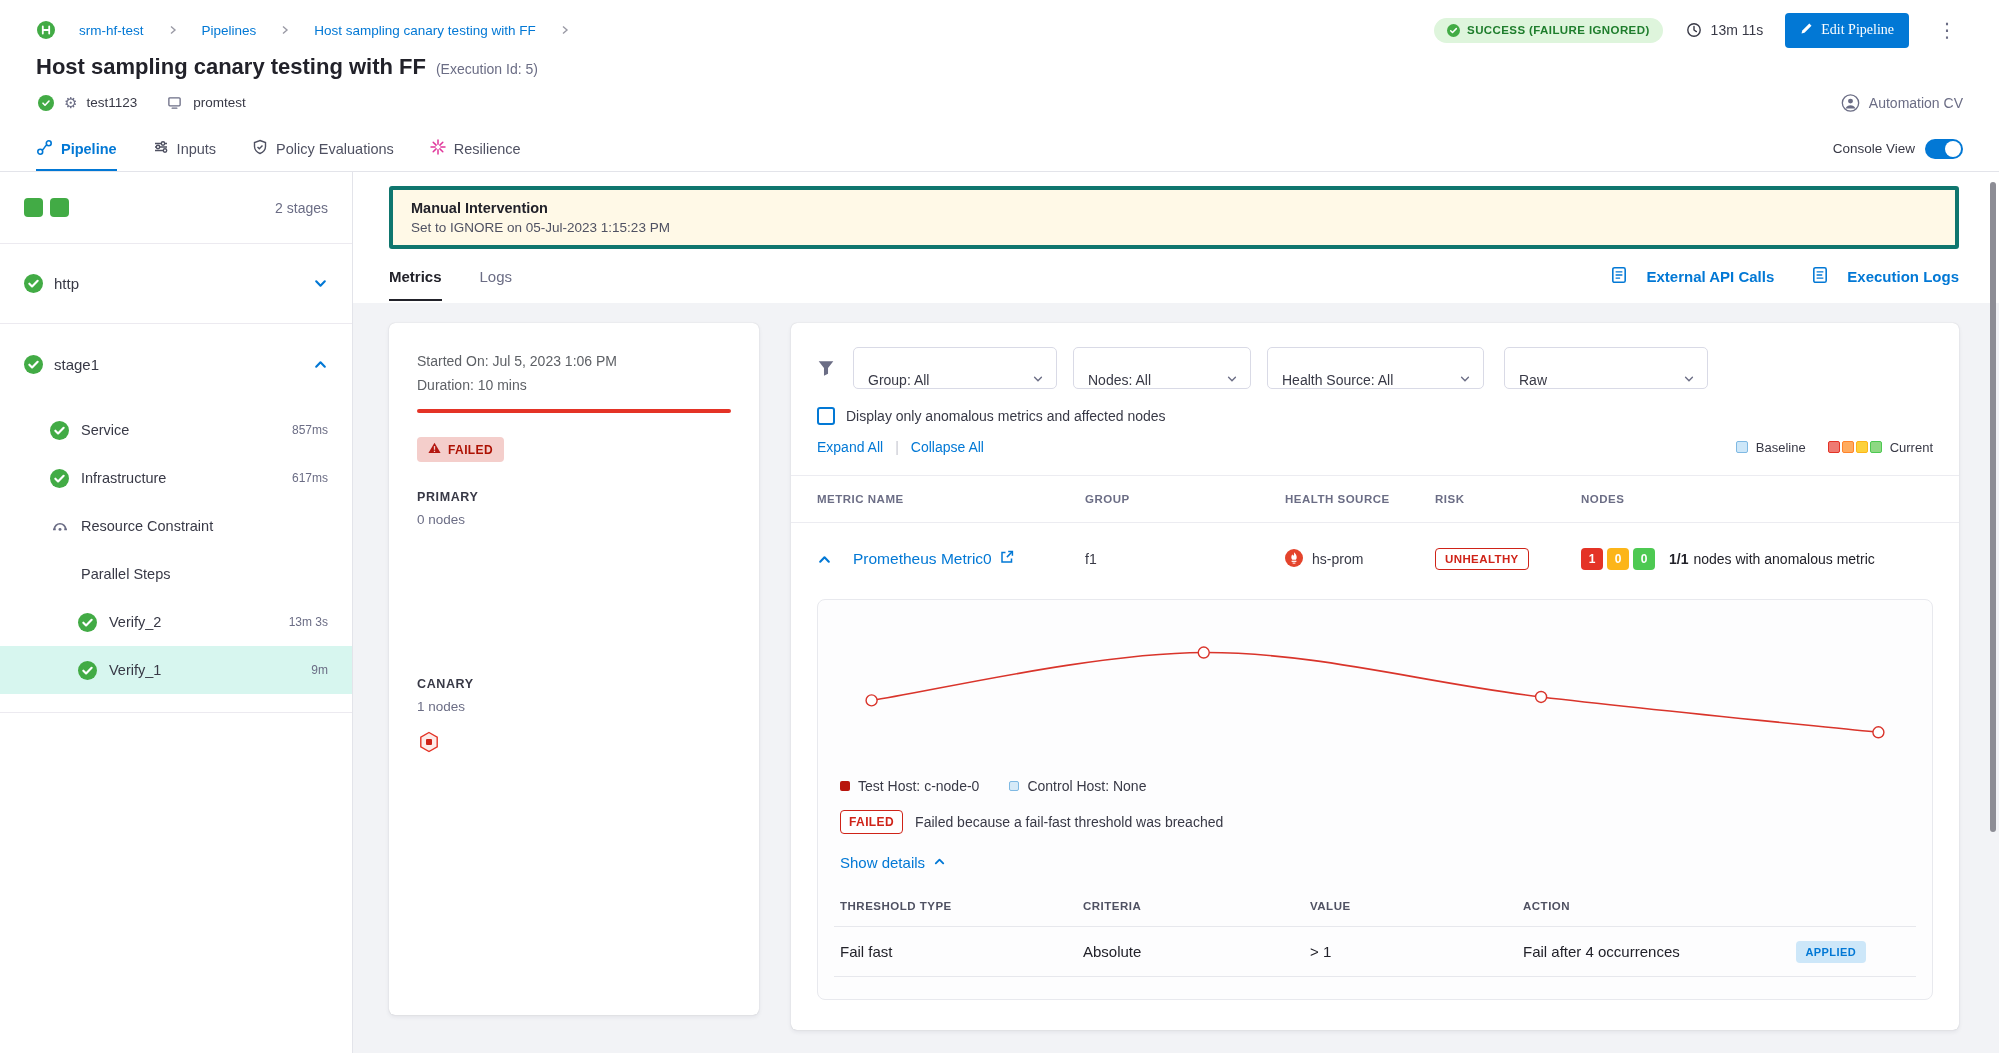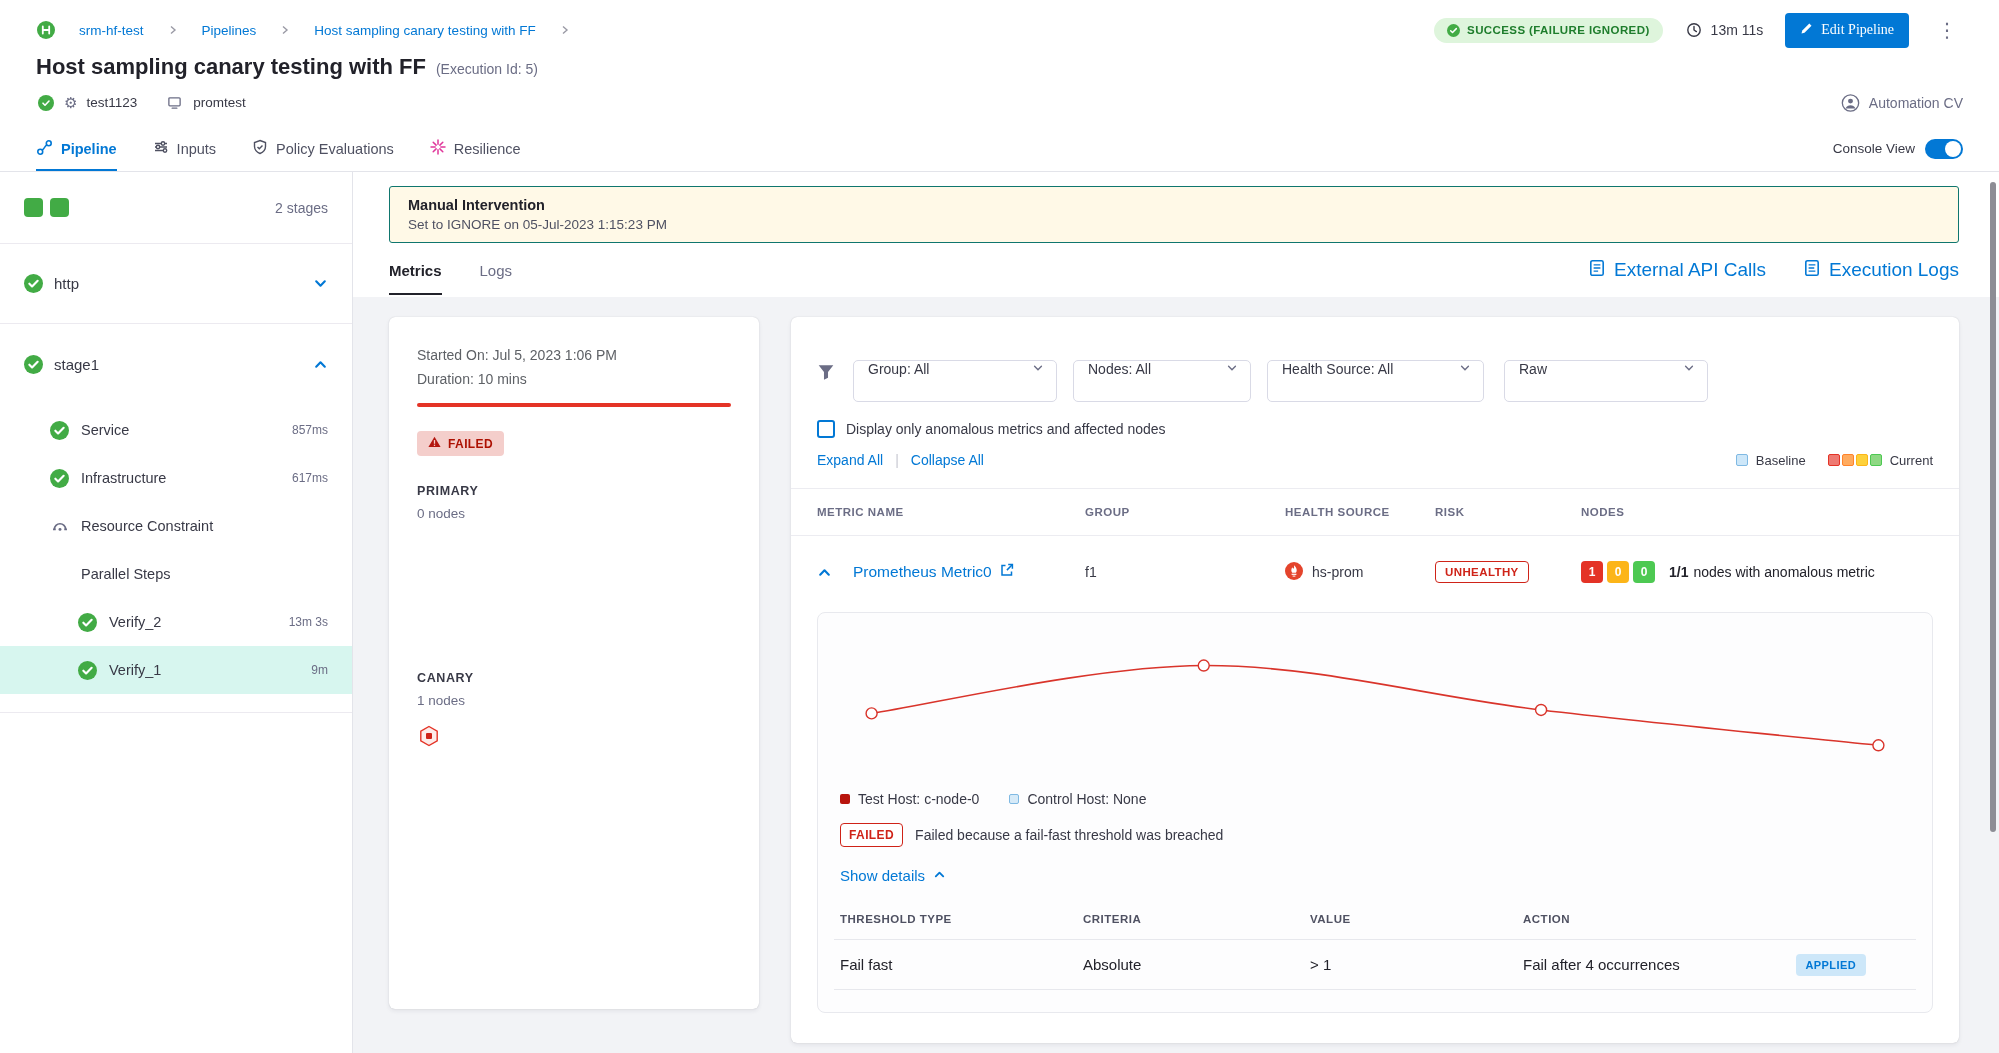--- a/index.html
+++ b/index.html
@@ -66,49 +66,49 @@
   .steps{ padding:2px 0 18px 0; border-bottom:1px solid #eceaf0; }
   .step{ height:48px; display:flex; align-items:center; gap:12px; padding:0 24px 0 50px; cursor:pointer; }
   .step.indent{ padding-left:78px; }
   .step.selected{ background:#d7f6ef; }
   .step .s-lbl{ font-size:14.5px; color:#383946; }
   .step .dur{ margin-left:auto; font-size:12px; color:#6b6d85; }
   .icon-slot{ width:19px; height:19px; display:flex; align-items:center; justify-content:center; }
 
   
   .content{ flex:1; min-width:0; display:flex; flex-direction:column; background:#fff; }
-  .banner{ margin:14px 40px 0 36px; background:var(--bannerbg); border:1px solid #0f766e; border-radius:3px; padding:10px 18px; }
+  .banner{ margin:14px 40px 0 36px; background:var(--bannerbg); border:4px solid #0f766e; border-radius:3px; padding:10px 18px; }
   .banner .b-title{ font-size:14.5px; font-weight:bold; color:#22222a; }
   .banner .b-sub{ font-size:13.5px; color:#4f5162; margin-top:4px; }
   .exec-tabs{ display:flex; align-items:center; gap:38px; padding:0 40px 0 36px; height:54px; background:#fff; }
   .exec-tab{ font-size:15px; color:#6b6d85; cursor:pointer; padding:16px 0 14px 0; border-bottom:2px solid transparent; }
   .exec-tab.active{ color:#22222a; font-weight:bold; border-bottom-color:#22222a; }
   .exec-links{ margin-left:auto; display:flex; align-items:center; gap:38px; }
-  .exec-link{ display:flex; align-items:center; gap:9px; color:var(--accent); font-weight:normal; font-size:19px; cursor:pointer; text-decoration:none; }
+  .exec-link{ display:flex; align-items:center; gap:19px; color:var(--accent); font-weight:bold; font-size:15px; cursor:pointer; text-decoration:none; }
 
   .content-body{ flex:1; background:#f2f3f6; padding:20px 40px 0 36px; display:flex; gap:32px; overflow:hidden; align-items:flex-start; }
   .card{ background:#fff; border-radius:6px; box-shadow:0 2px 4px rgba(40,41,61,.08), 0 0 1px rgba(40,41,61,.25); }
 
   
   .summary-card{ width:370px; min-width:370px; padding:26px 28px; min-height:692px; }
   .meta-line{ font-size:14px; color:#5e6166; line-height:24px; }
   .progress-bar{ height:4px; background:var(--red); border-radius:2px; margin-top:12px; }
   .failed-pill{ display:inline-flex; align-items:center; gap:7px; margin-top:24px; background:#f4cecb;
     border-radius:4px; padding:5px 11px; color:#ad1103; font-size:12px; font-weight:bold; letter-spacing:.4px; }
   .group-label{ font-size:12.5px; font-weight:bold; color:#383946; letter-spacing:.6px; margin-top:28px; }
   .group-label.canary{ margin-top:150px; }
   .nodes-count-line{ font-size:13.5px; color:#6b6d85; margin-top:8px; }
   .hex-wrap{ margin-top:16px; }
 
   
   .metrics-card{ flex:1; min-width:0; padding:24px 0 30px 0; }
   .filters-row{ display:flex; align-items:center; gap:16px; padding:0 26px; }
   .funnel{ display:flex; margin-right:2px; }
   .select{ height:42px; background:#fff; border:1px solid #d9dae6; border-radius:5px; display:flex;
-    align-items:flex-start; justify-content:space-between; padding:0 12px 0 14px; font-size:14px; color:#383946; cursor:pointer;margin-top:19px; }
+    align-items:flex-end; justify-content:space-between; padding:0 12px 0 14px; font-size:14px; color:#383946; cursor:pointer; }
   .sel-group{ width:204px; } .sel-nodes{ width:178px; } .sel-hs{ width:217px; } .sel-raw{ width:204px; margin-left:4px; }
   .checkbox-row{ display:flex; align-items:center; gap:11px; padding:0 26px; margin-top:18px; cursor:pointer; }
   .checkbox{ width:18px; height:18px; border:2px solid var(--accent); border-radius:3px; background:#fff; cursor:pointer; }
   .checkbox-row .cb-lbl{ font-size:14px; color:#383946; }
   .expand-row{ display:flex; align-items:center; padding:0 26px; margin-top:14px; }
   .expand-row a{ color:var(--accent); font-size:14px; text-decoration:none; cursor:pointer; }
   .vbar{ color:#c8c9d2; margin:0 12px; }
   .legend{ margin-left:auto; display:flex; align-items:center; gap:8px; font-size:13px; color:#383946; }
   .lg-sq{ width:12px; height:12px; border-radius:2px; display:inline-block; }
   .lg-baseline{ background:#cde7f9; border:1px solid #7fb9e3; }

